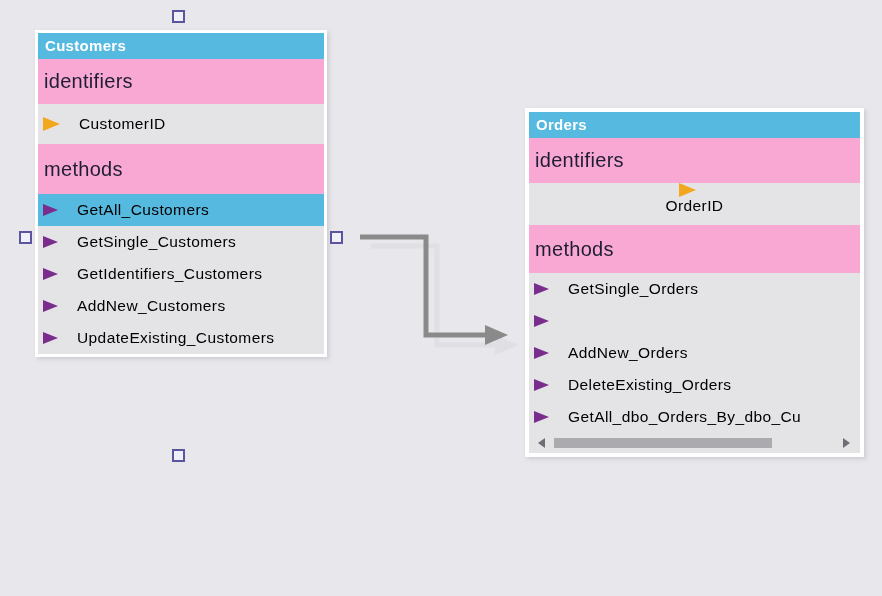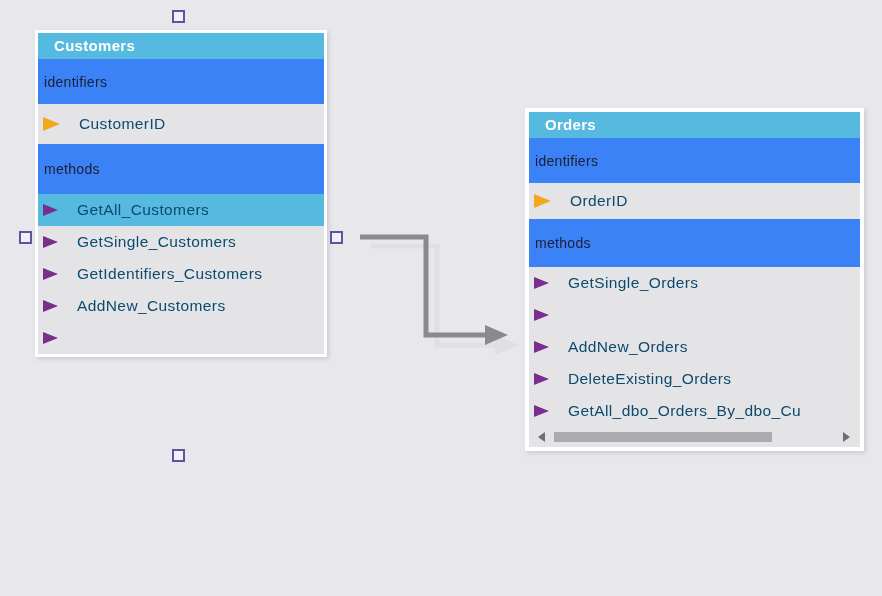--- a/index.html
+++ b/index.html
@@ -24,50 +24,50 @@
   .entity-customers { left: 35px; top: 30px; width: 286px; border: 3px solid #fff; }
   .entity-orders    { left: 525px; top: 108px; width: 331px; border: 4px solid #fff; }
 
   .entity-header {
     height: 26px;
     line-height: 26px;
     background: #56b9e0;
     color: #ffffff;
     font-size: 15px;
     font-weight: bold;
-    padding-left: 16px;
+    padding-left: 7px;
     letter-spacing: 0.3px;
     white-space: nowrap;
     overflow: hidden;
   }
   .section-label {
     display: flex;
     align-items: center;
     padding-left: 6px;
-    background: #3b82f6;
+    background: #f9a8d4;
     color: #1e1e33;
-    font-size: 14px;
+    font-size: 20px;
     letter-spacing: 0.3px;
   }
   .sl-45 { height: 45px; }
   .sl-48 { height: 48px; }
   .sl-50 { height: 50px; }
 
   .row {
     display: flex;
     align-items: center;
     background: #e4e4e7;
-    color: #0c4a6e;
+    color: #000000;
     font-size: 15.5px;
     letter-spacing: 0.4px;
     white-space: nowrap;
     overflow: hidden;
   }
   .row-id { height: 40px; }
-  .entity-orders .row-id { height: 36px; }
+  .entity-orders .row-id { height: 42px; flex-direction: column; }
   .row-method { height: 32px; }
   .row.selected { background: #56b9e0; }
   .methods-block { background: #e4e4e7; }
 
   
   .tri {
     flex: 0 0 auto;
     width: 0; height: 0;
     border-style: solid;
     margin-left: 5px;
@@ -172,20 +172,21 @@
       <div class="row row-method">
         <span class="tri tri-method"></span>
         <span>GetIdentifiers_Customers</span>
       </div>
       <div class="row row-method">
         <span class="tri tri-method"></span>
         <span>AddNew_Customers</span>
       </div>
       <div class="row row-method">
         <span class="tri tri-method"></span>
+        <span>UpdateExisting_Customers</span>
       </div>
     </div>
   </div>
 
   <div class="handle handle-top"></div>
   <div class="handle handle-bottom"></div>
   <div class="handle handle-left"></div>
   <div class="handle handle-right"></div>
 
   <div class="entity entity-orders">

